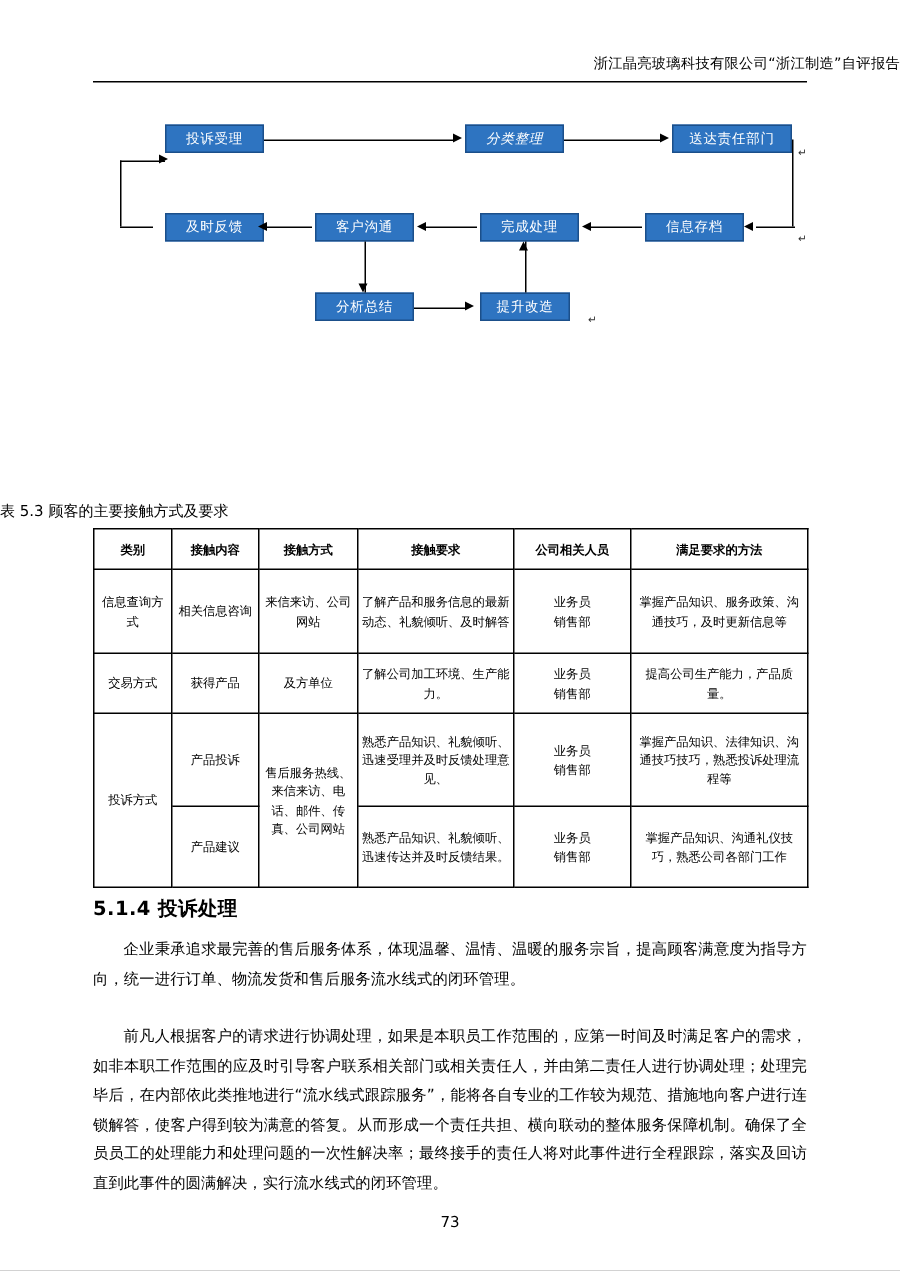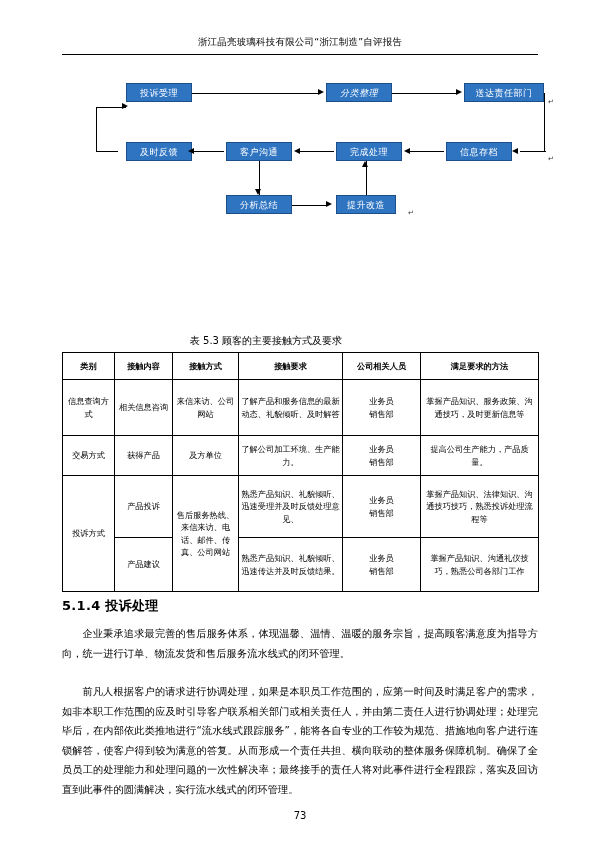--- a/index.html
+++ b/index.html
@@ -17,38 +17,38 @@
     background: #ffffff;
     margin: 0 auto;
     overflow: hidden;
     box-sizing: border-box;
   }
   .header {
     position: absolute;
     top: 36px;
     left: 0;
     width: 600px;
-    text-align: center;
+    text-align: right;
     font-size: 9.5px;
     color: #000;
     letter-spacing: 0.2px;
   }
   .header-rule {
     position: absolute;
     top: 54px;
     left: 62px;
     width: 476px;
     border-top: 1px solid #000;
   }
 
   
   .diagram {
     position: absolute;
     top: 62px;
-    left: 78px;
+    left: 62px;
     width: 476px;
     height: 162px;
   }
   .node {
     position: absolute;
     background: #2e74c1;
     border: 1px solid #1b4f8a;
     color: #ffffff;
     font-size: 9px;
     text-align: center;
@@ -112,21 +112,20 @@
     letter-spacing: 0.1px;
   }
   .indent { text-indent: 2em; }
 
   
   .table-caption {
     position: absolute;
     top: 334px;
     left: 0;
     width: 532px;
-    text-align: center;
     font-size: 10px;
     color: #000;
   }
   table.tbl {
     position: absolute;
     top: 352px;
     left: 62px;
     width: 476px;
     border-collapse: collapse;
     table-layout: fixed;

